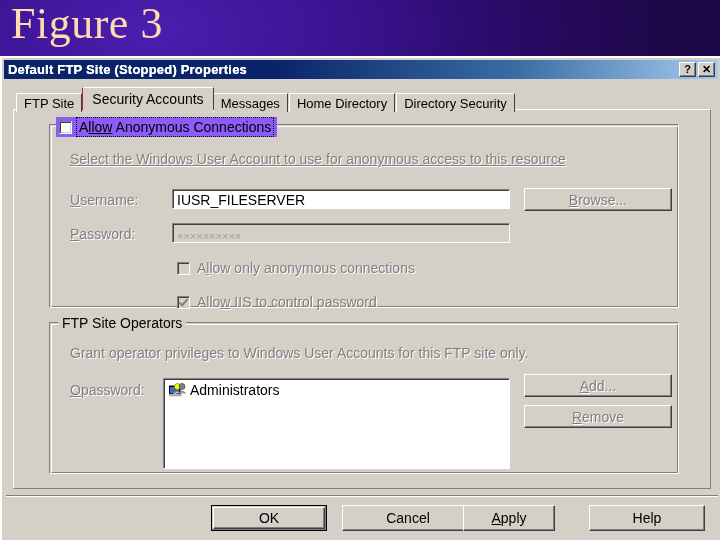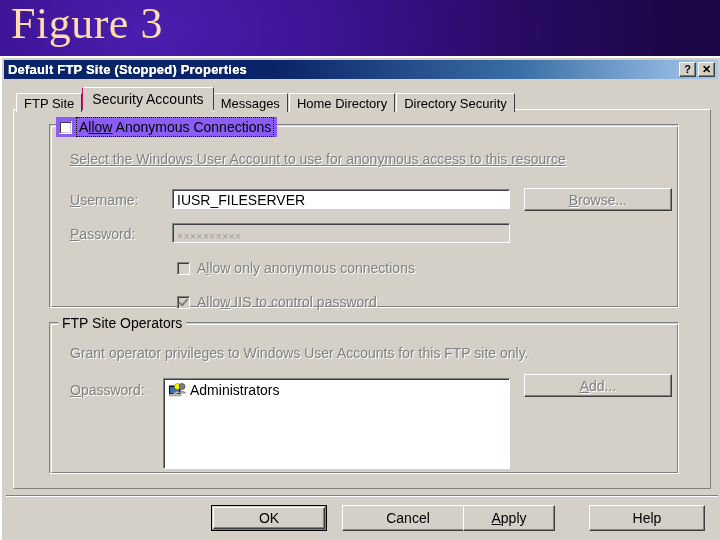--- a/index.html
+++ b/index.html
@@ -393,20 +393,23 @@
             </svg>
           </span>
           <span>Administrators</span>
         </div>
       </div>
 
       <div class="btn disabled" style="left:510px; top:264px; width:148px; height:23px;">
         <span><span class="u">A</span><span>dd...</span></span>
       </div>
 
+      <div class="btn disabled" style="left:510px; top:295px; width:148px; height:23px;">
+        <span><span class="u">R</span><span>emove</span></span>
+      </div>
 
     </div>
 
     <div id="bottom-sep"></div>
 
     <div class="btn enabled default" style="left:209px; top:447px; width:116px; height:26px;">
       <span class="inner"></span>
       <span>OK</span>
     </div>
 

